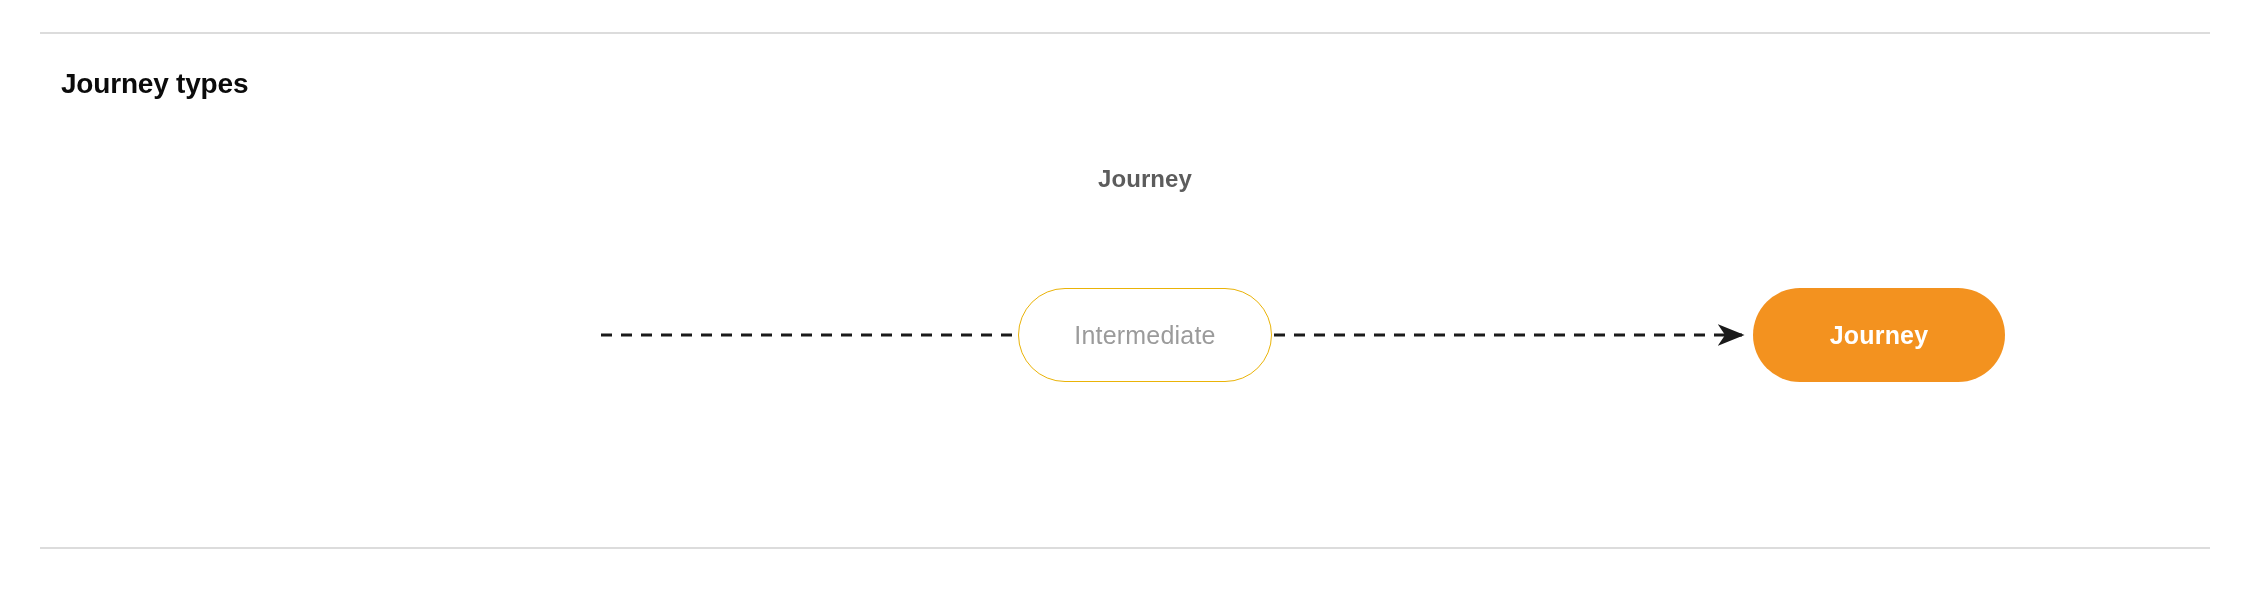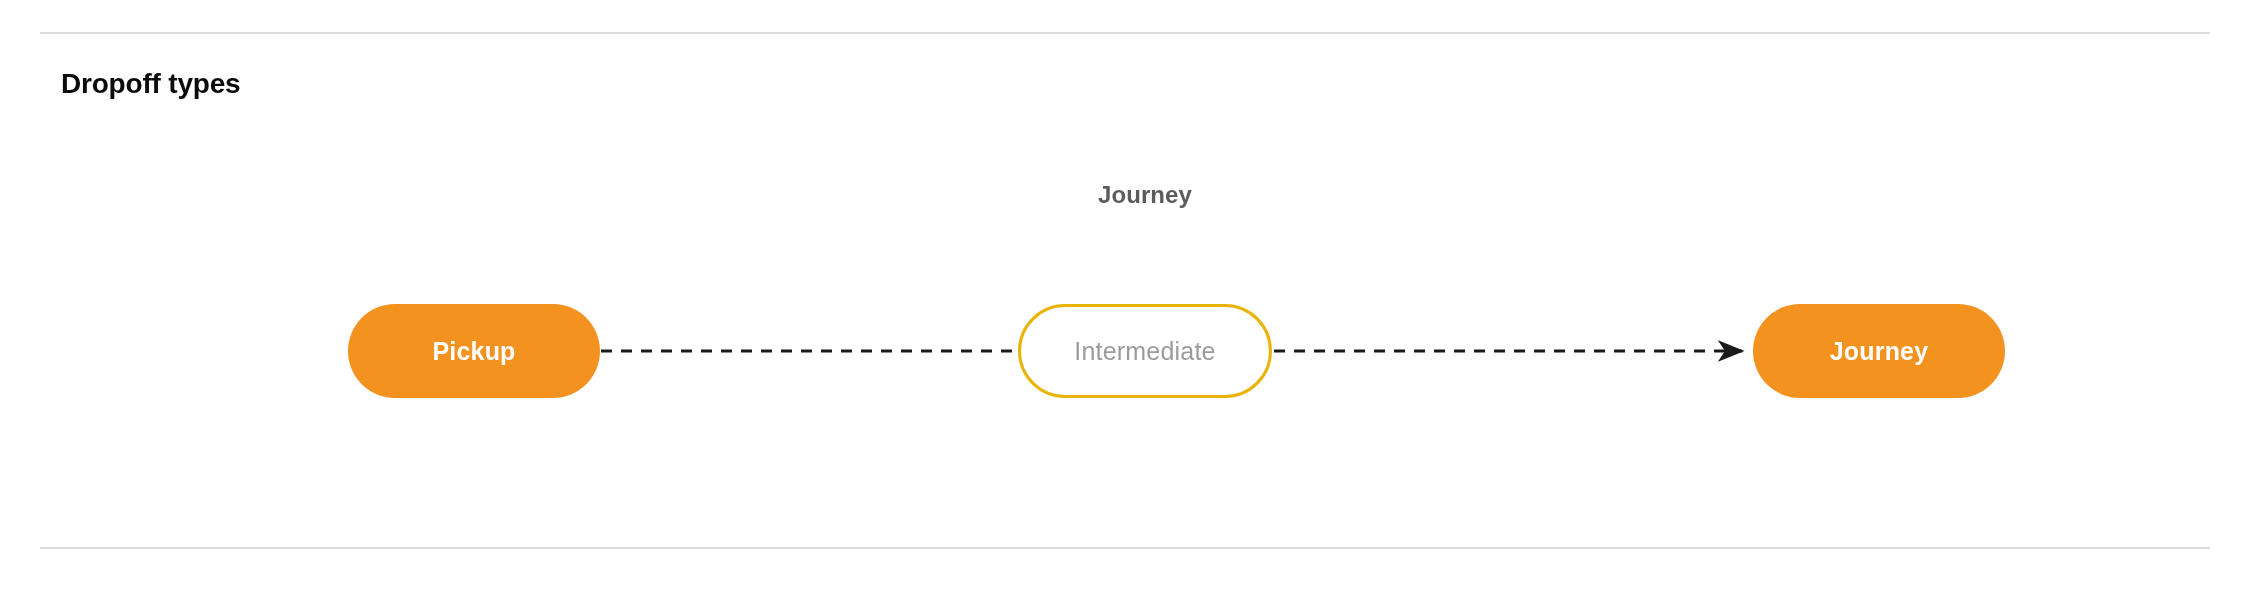--- a/index.html
+++ b/index.html
@@ -43,21 +43,21 @@
     font-weight: bold;
     color: #0b0b0b;
     letter-spacing: -0.2px;
     white-space: nowrap;
   }
 
   
   .diagram {
     position: absolute;
     left: 0;
-    top: 16px;
+    top: 0;
     width: 2245px;
     height: 520px;
   }
 
   .journey-label {
     position: absolute;
     top: 165px;
     left: 1045px;
     width: 200px;
     text-align: center;
@@ -99,21 +99,21 @@
   .node--dropoff .node-label {
     color: #ffffff;
     font-weight: bold;
     letter-spacing: 0.2px;
   }
 
   .node--intermediate {
     left: 1018px;
     width: 254px;
     background: #ffffff;
-    border: 3px solid #eab308;
+    border: 1px solid #eab308;
   }
   .node--intermediate .node-label {
     color: #9b9b9b;
     font-weight: normal;
     letter-spacing: 0.2px;
   }
 
   
   .edges {
     position: absolute;
@@ -124,41 +124,38 @@
     pointer-events: none;
   }
 </style>
 </head>
 <body>
 
 <div class="page">
 
   <div class="divider divider--top"></div>
 
-  <div class="section-title">Dropoff types</div>
+  <div class="section-title">Journey types</div>
 
   <div class="diagram">
 
     <div class="journey-label">Journey</div>
 
     <svg class="edges" width="2245" height="592" viewBox="0 0 2245 592">
       <defs>
         <marker id="arrow-end" markerWidth="9" markerHeight="9" refX="7.6" refY="3.6" orient="auto" markerUnits="strokeWidth">
           <path d="M0,0.2 L8.4,3.6 L0,7.0 L2.3,3.6 Z" fill="#1a1a1a"></path>
         </marker>
       </defs>
 
       <line x1="601" y1="335" x2="1016" y2="335" stroke="#1a1a1a" stroke-width="3.2" stroke-dasharray="11 9" stroke-linecap="butt"></line>
 
       <line x1="1274" y1="335" x2="1742" y2="335" stroke="#1a1a1a" stroke-width="3.2" stroke-dasharray="11 9" stroke-linecap="butt" marker-end="url(#arrow-end)"></line>
     </svg>
 
-    <div class="node node--pickup">
-      <span class="node-label">Pickup</span>
-    </div>
 
     <div class="node node--intermediate">
       <span class="node-label">Intermediate</span>
     </div>
 
     <div class="node node--dropoff">
       <span class="node-label">Journey</span>
     </div>
 
   </div>

